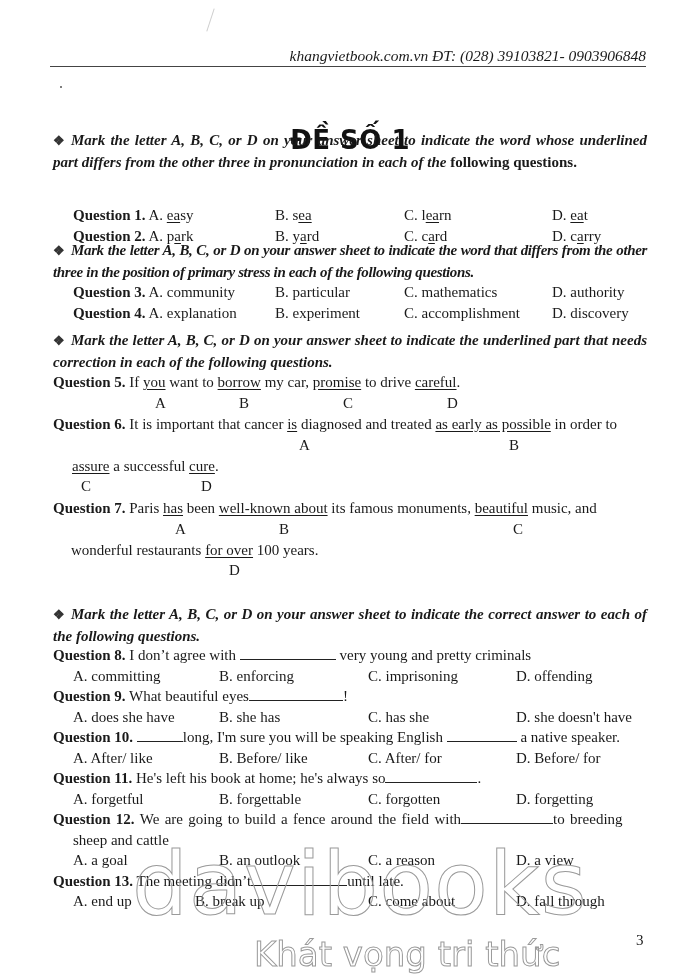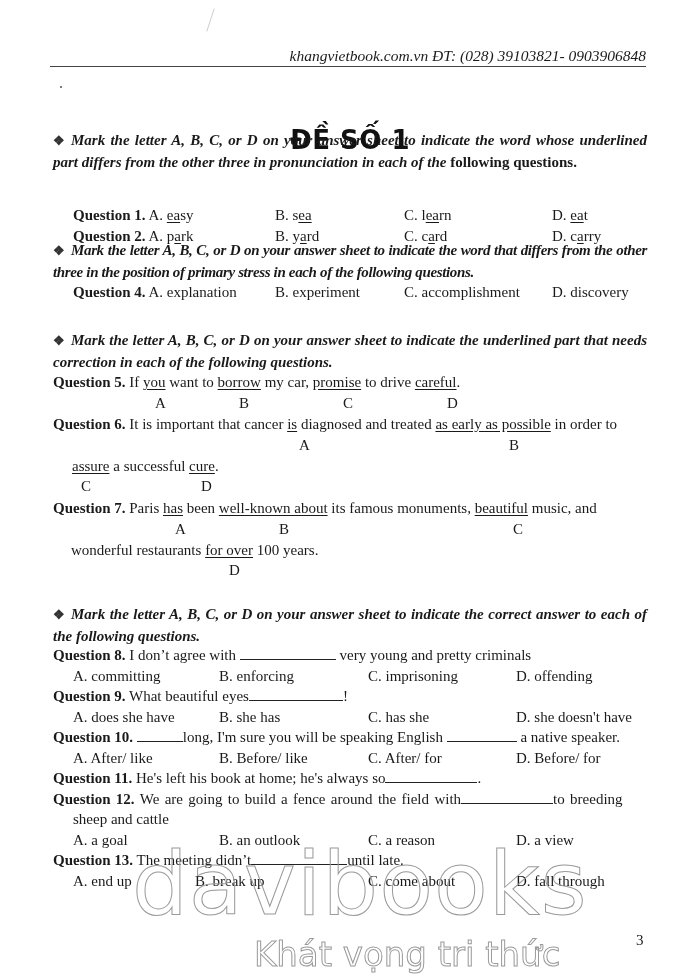--- a/index.html
+++ b/index.html
@@ -64,20 +64,26 @@
       <span class="opt" style="left:331px"><span>C. </span><span>c</span><span class="u">a</span><span>rd</span></span>
       <span class="opt" style="left:479px"><span>D. </span><span>c</span><span class="u">a</span><span>rry</span></span>
     </div>
   </div>
 
   <div class="block" style="top:240px;">
     <div class="instr" style="letter-spacing:-0.35px;">
       <span class="bul">❖</span><span>Mark the letter A, B, C, or D on your answer sheet to indicate the word that differs from the other three in the position of primary stress in each of the following questions.</span>
     </div>
     <div class="row" style="margin-left:20px;">
+      <span class="opt" style="left:0"><span class="qlabel">Question 3.</span> <span>A. community</span></span>
+      <span class="opt" style="left:202px">B. particular</span>
+      <span class="opt" style="left:331px">C. mathematics</span>
+      <span class="opt" style="left:479px">D. authority</span>
+    </div>
+    <div class="row" style="margin-left:20px;">
       <span class="opt" style="left:0"><span class="qlabel">Question 4.</span> <span>A. explanation</span></span>
       <span class="opt" style="left:202px">B. experiment</span>
       <span class="opt" style="left:331px">C. accomplishment</span>
       <span class="opt" style="left:479px">D. discovery</span>
     </div>
   </div>
 
   <div class="block" style="top:330px;">
     <div class="instr">
       <span class="bul">❖</span><span>Mark the letter A, B, C, or D on your answer sheet to indicate the underlined part that needs correction in each of the following questions.</span>
@@ -164,20 +170,26 @@
     <div class="row" style="margin-left:20px;">
       <span class="opt" style="left:0">A. After/ like</span>
       <span class="opt" style="left:146px">B. Before/ like</span>
       <span class="opt" style="left:295px">C. After/ for</span>
       <span class="opt" style="left:443px">D. Before/ for</span>
     </div>
 
     <div class="row">
       <span class="qlabel">Question 11.</span><span> He's left his book at home; he's always so</span><span class="blank" style="width:92px"></span><span>.</span>
     </div>
+    <div class="row" style="margin-left:20px;">
+      <span class="opt" style="left:0">A. forgetful</span>
+      <span class="opt" style="left:146px">B. forgettable</span>
+      <span class="opt" style="left:295px">C. forgotten</span>
+      <span class="opt" style="left:443px">D. forgetting</span>
+    </div>
 
     <div class="row" style="word-spacing:1.6px;">
       <span class="qlabel">Question 12.</span><span> We are going to build a fence around the field with</span><span class="blank" style="width:92px"></span><span>to breeding</span>
     </div>
     <div class="row" style="margin-left:20px;">sheep and cattle</div>
     <div class="row" style="margin-left:20px;">
       <span class="opt" style="left:0">A. a goal</span>
       <span class="opt" style="left:146px">B. an outlook</span>
       <span class="opt" style="left:295px">C. a reason</span>
       <span class="opt" style="left:443px">D. a view</span>

